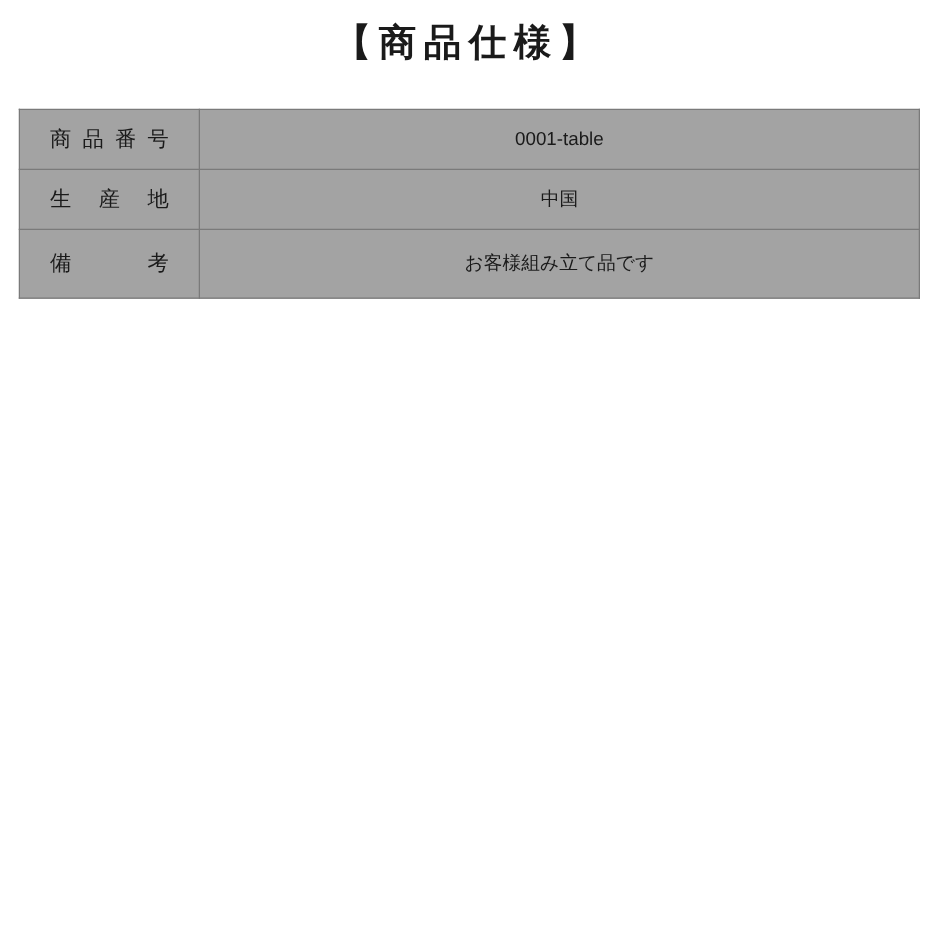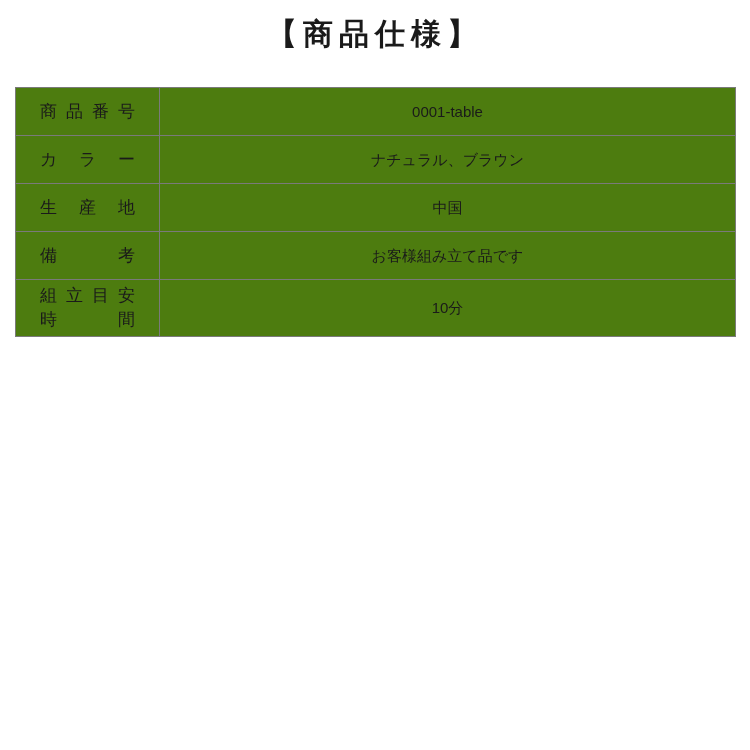--- a/index.html
+++ b/index.html
@@ -36,21 +36,21 @@
     left: 15px;
     top: 87px;
     width: 721px;
     border-collapse: collapse;
     table-layout: fixed;
     background: #ffffff;
   }
   table.spec-table td {
     border: 1px solid #7a7a7a;
     vertical-align: middle;
-    background: #4d7c0f;
+    background: #a3a3a3;
   }
   table.spec-table tr {
     height: 48px;
   }
   table.spec-table tr:last-child {
     height: 55px;
   }
   td.label-cell {
     width: 95px;
     padding: 4px 24px;
@@ -79,32 +79,23 @@
 
   <div class="title">【商品仕様】</div>
 
   <table class="spec-table">
     <tbody>
       <tr>
         <td class="label-cell">商品番号</td>
         <td class="value-cell">0001-table</td>
       </tr>
       <tr>
-        <td class="label-cell">カラー</td>
-        <td class="value-cell">ナチュラル、ブラウン</td>
-      </tr>
-      <tr>
         <td class="label-cell">生産地</td>
         <td class="value-cell">中国</td>
       </tr>
       <tr>
         <td class="label-cell">備考</td>
         <td class="value-cell">お客様組み立て品です</td>
       </tr>
-      <tr>
-        <td class="label-cell">組立目安
-時間</td>
-        <td class="value-cell">10分</td>
-      </tr>
     </tbody>
   </table>
 
 </div>
 
 </body></html>

